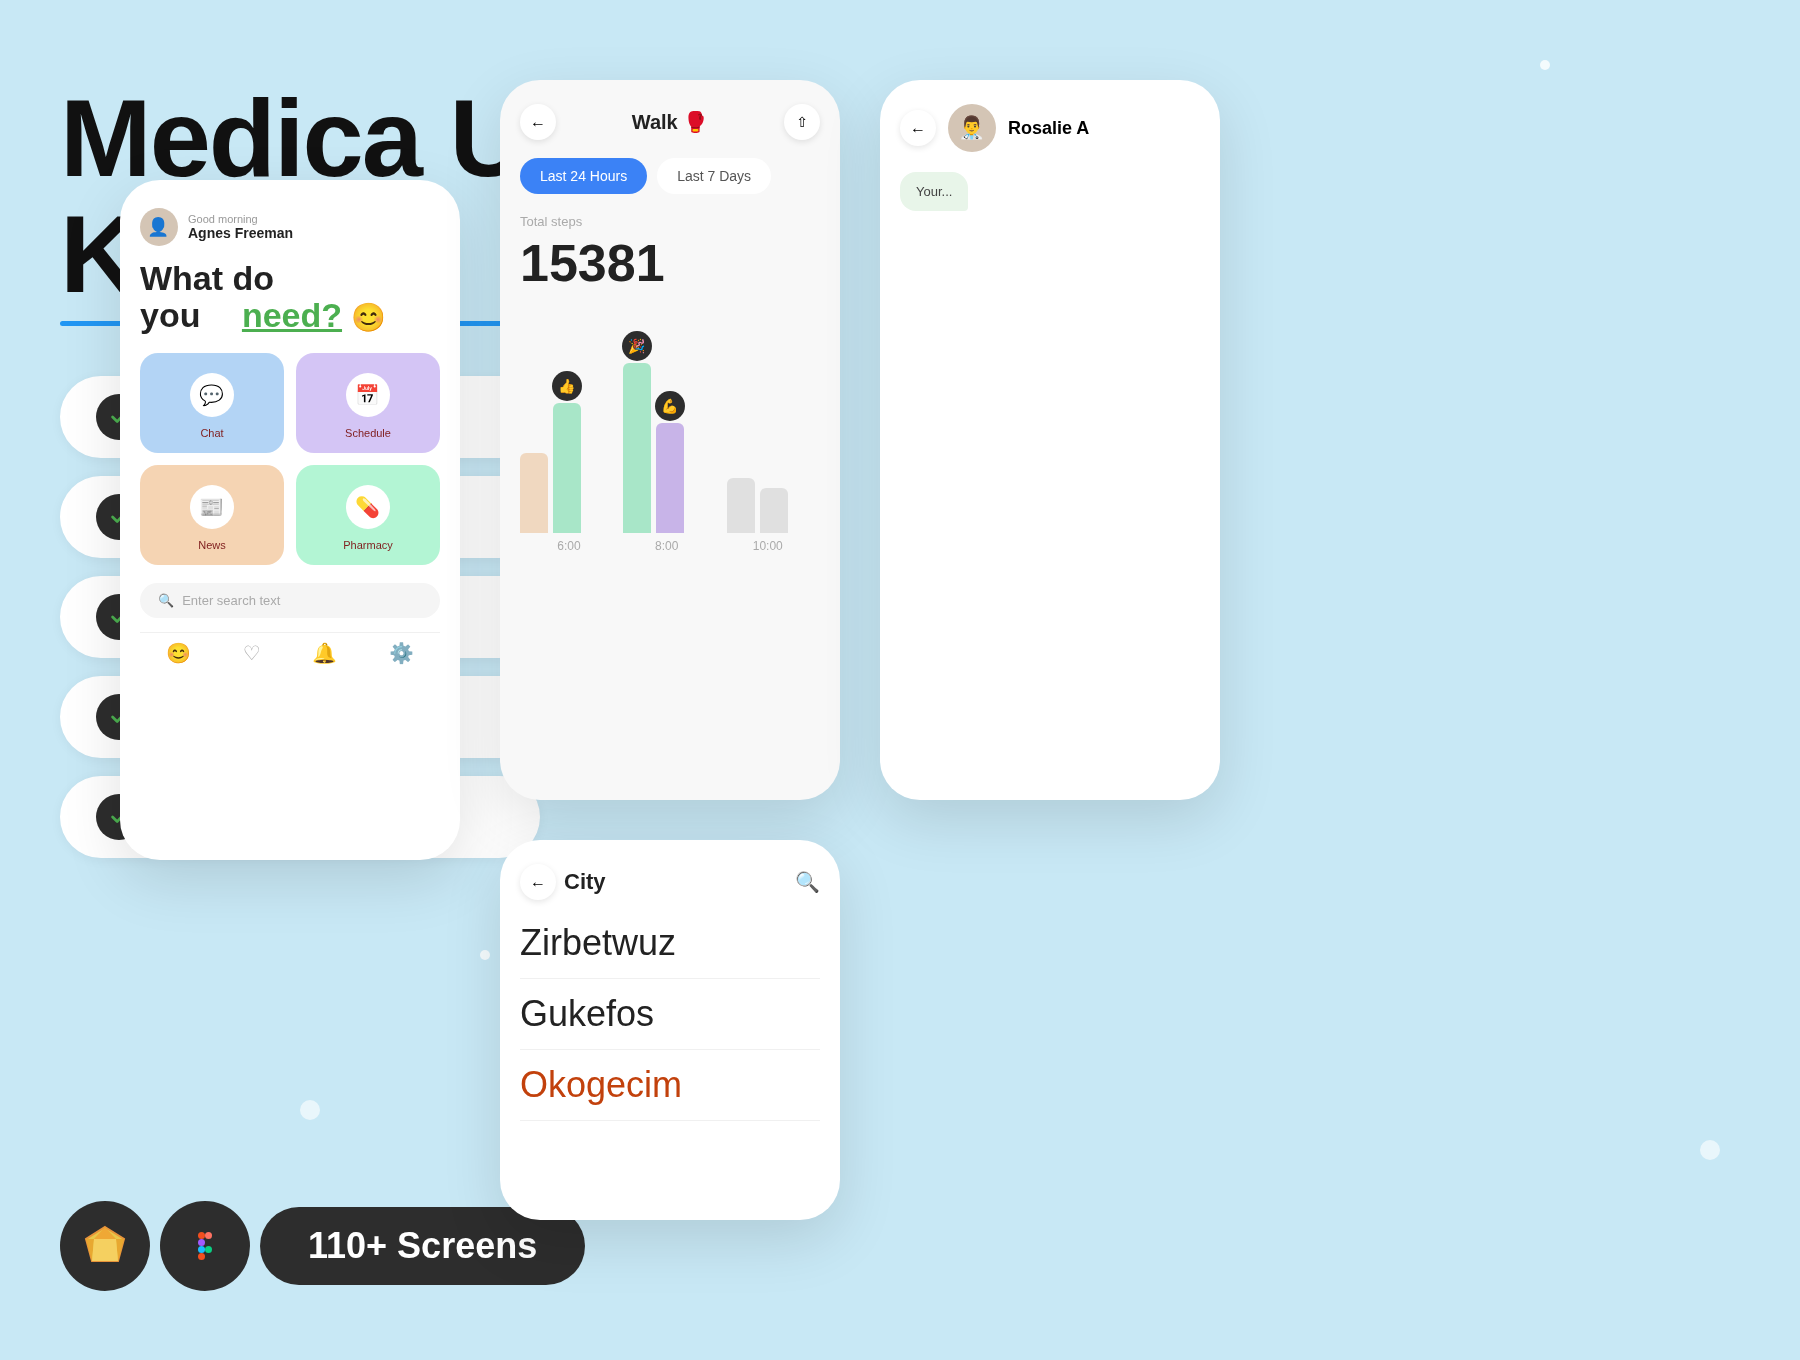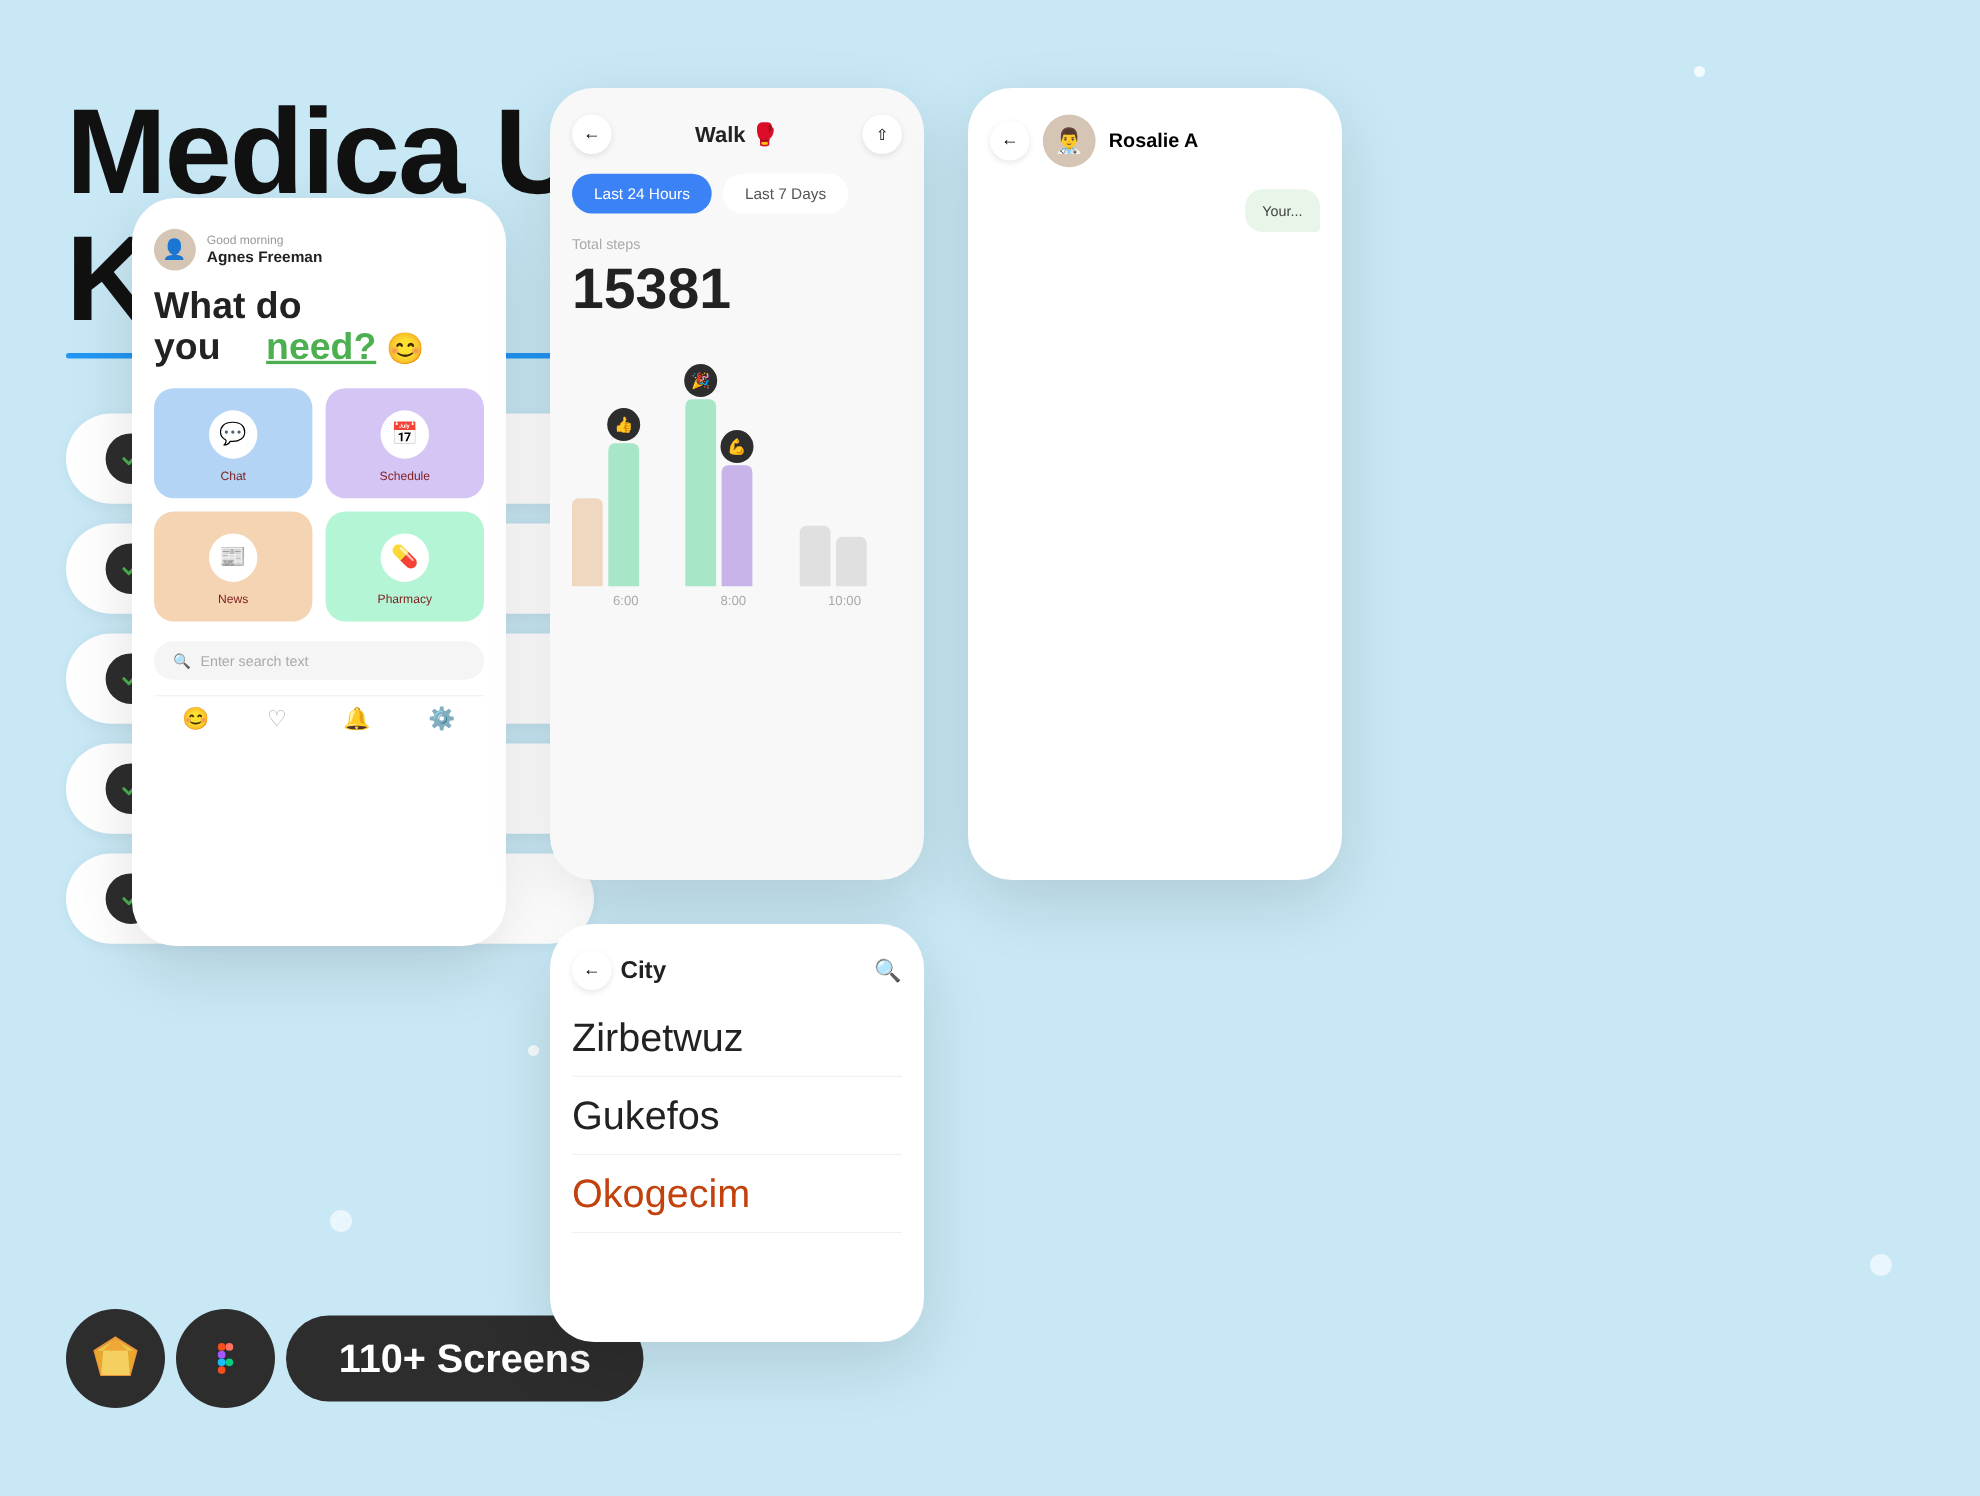--- a/index.html
+++ b/index.html
@@ -73,21 +73,21 @@
     .feature-text {
       font-size: 32px;
       font-weight: 500;
       color: #222;
     }
 
     
     .bottom-badges {
       position: absolute;
       left: 60px;
-      bottom: 80px;
+      bottom: 69px;
       display: flex;
       align-items: center;
       gap: 10px;
     }
 
     .badge-circle {
       width: 90px;
       height: 90px;
       background: #2d2d2d;
       border-radius: 50%;
@@ -613,21 +613,21 @@
     </div>
   </div>
 </div>
 
 <div class="phone-3">
   <div class="phone3-top">
     <div class="back-btn">←</div>
     <div class="chat-avatar">👨‍⚕️</div>
     <span class="chat-name">Rosalie A</span>
   </div>
-  <div style="display:flex;justify-content:flex-end;margin-top:10px;">
+  <div style="display:flex;margin-top:10px;">
     <div style="background:#e8f5e9;border-radius:16px 16px 4px 16px;padding:12px 16px;font-size:13px;color:#444;max-width:220px;">Your...</div>
   </div>
 </div>
 
 <div class="phone-4">
   <div class="phone4-top">
     <div style="display:flex;align-items:center;gap:8px;">
       <div class="back-btn">←</div>
       <span class="city-title">City</span>
     </div>

